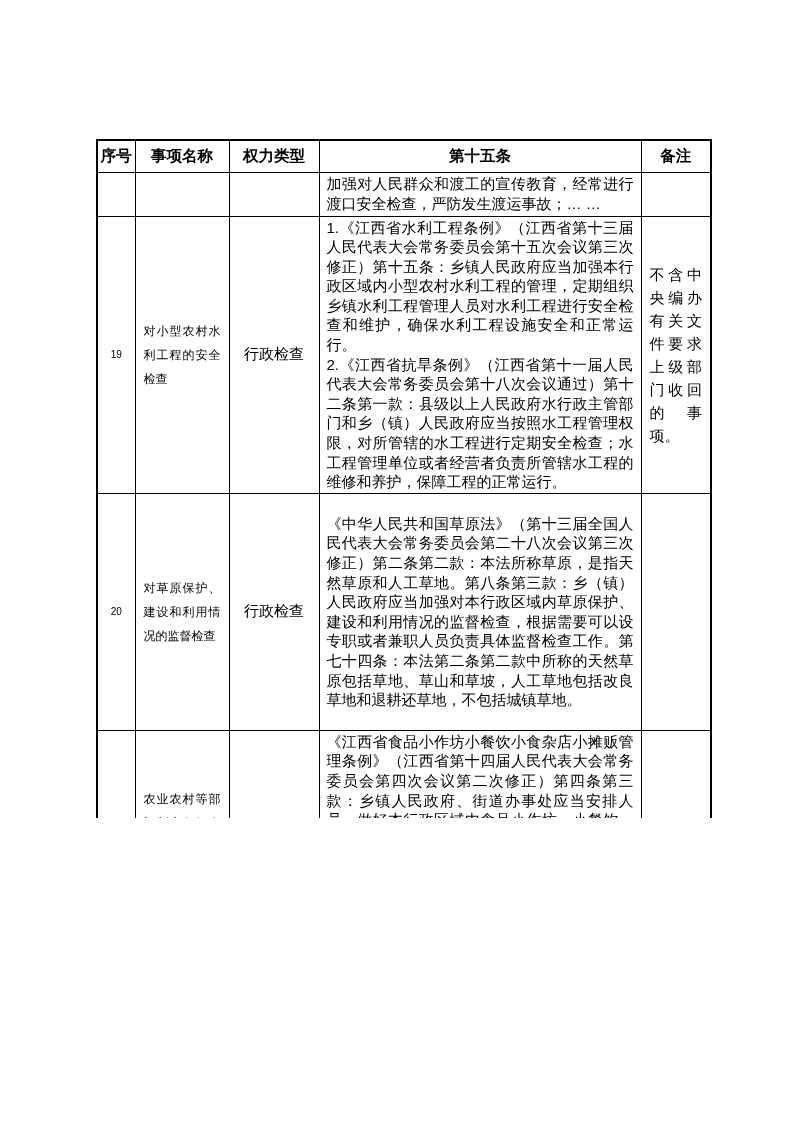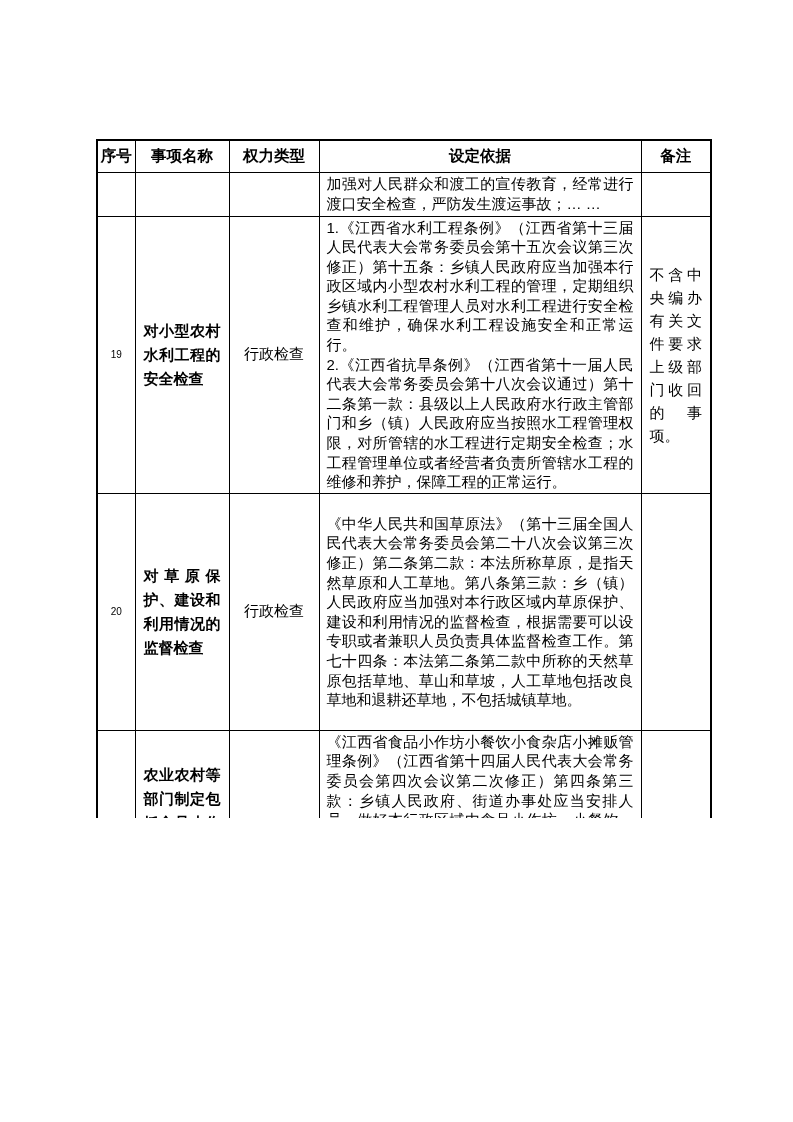--- a/index.html
+++ b/index.html
@@ -46,22 +46,21 @@
   }
   td.c-seq {
     text-align: center;
     font-size: 10px;
   }
   td.c-name {
     padding: 16px 8px;
     text-align: justify;
     text-justify: inter-ideograph;
     line-height: 24px;
-    font-size: 15px;
-    font-weight: bold;
+    font-size: 12px;
   }
   td.c-type {
     text-align: center;
     font-size: 15px;
   }
   td.c-basis {
     padding: 1px 7px;
     text-align: justify;
     text-justify: inter-ideograph;
     line-height: 19.6px;
@@ -96,21 +95,21 @@
       <col style="width:94px">
       <col style="width:90px">
       <col style="width:322px">
       <col style="width:70px">
     </colgroup>
     <tbody>
       <tr class="r-head">
         <th class="hdr">序号</th>
         <th class="hdr">事项名称</th>
         <th class="hdr">权力类型</th>
-        <th class="hdr">设定依据</th>
+        <th class="hdr">第十五条</th>
         <th class="hdr">备注</th>
       </tr>
 
       <tr class="r-cont">
         <td class="c-seq"></td>
         <td class="c-name"></td>
         <td class="c-type"></td>
         <td class="c-basis">加强对人民群众和渡工的宣传教育，经常进行渡口安全检查，严防发生渡运事故；… …</td>
         <td class="c-note"></td>
       </tr>

